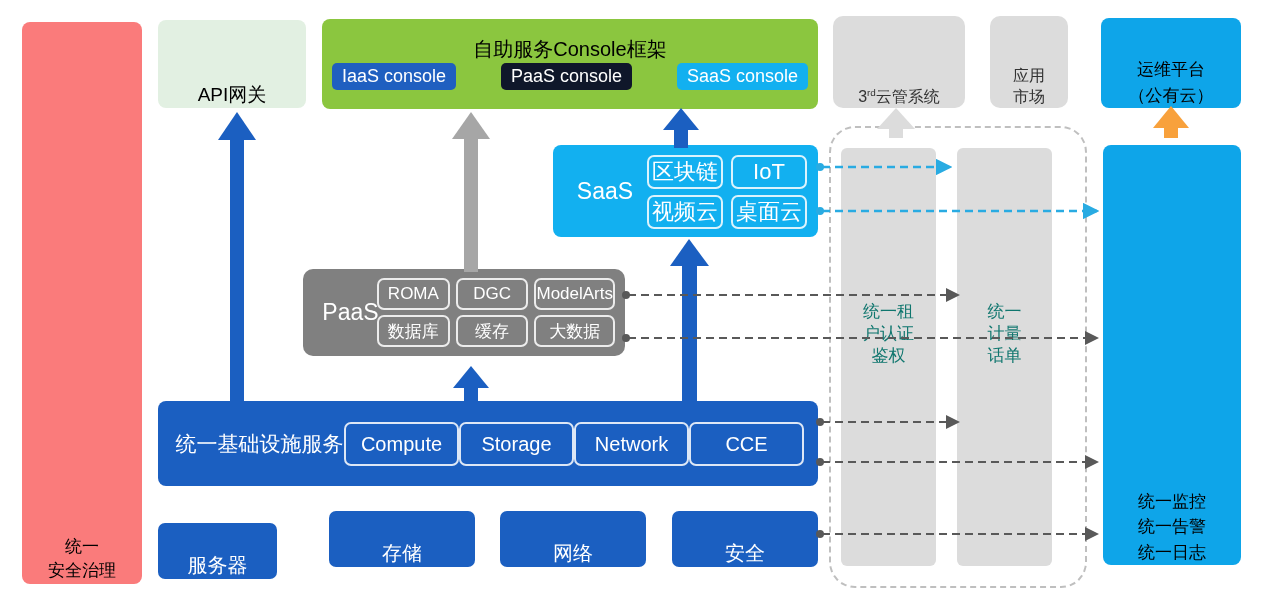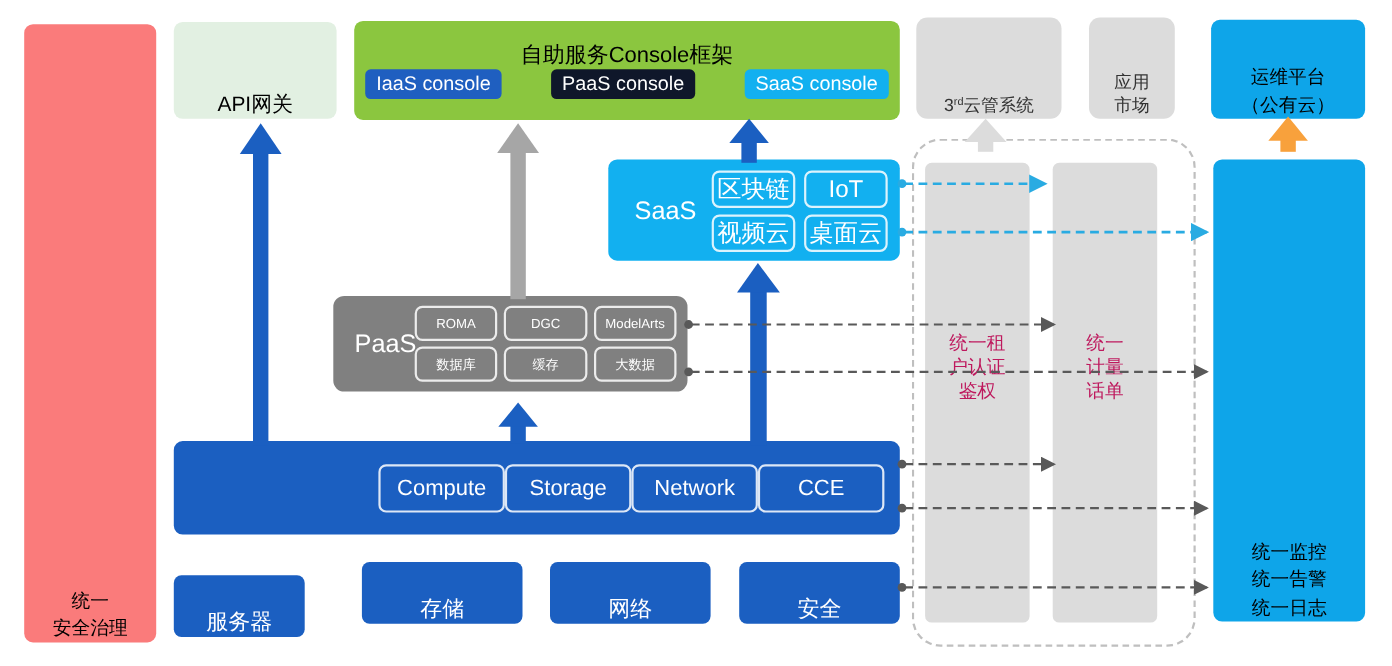--- a/index.html
+++ b/index.html
@@ -23,29 +23,29 @@
   .chip{border-radius:5px;color:#fff;font-size:18px;padding:3px 10px;display:inline-flex;
         align-items:center;justify-content:center;white-space:nowrap;}
   .chip-iaas{background:#1F5FC0;}
   .chip-paas{background:#0f172a;}
   .chip-saas{background:#12B0F0;}
 
   
   .sub{border:2px solid rgba(255,255,255,.85);border-radius:7px;color:#fff;
        display:flex;align-items:center;justify-content:center;white-space:nowrap;}
   .sub-saas{font-size:22px;}
-  .sub-paas{font-size:12px;}
+  .sub-paas{font-size:17px;}
   .sub-infra{font-size:20px;}
 
   .label-white{color:#fff;display:flex;align-items:center;justify-content:center;}
 
   
   .dash-wrap{border:2px dashed #BFBFBF;border-radius:26px;}
   .gray-col{background:#DCDCDC;border-radius:6px;}
-  .gray-col-txt{position:absolute;left:0;right:0;text-align:center;color:#be185d;
+  .gray-col-txt{position:absolute;left:0;right:0;text-align:center;color:#0f766e;
                 font-size:17px;line-height:1.3;}
 
   svg.overlay{position:absolute;left:0;top:0;width:1265px;height:605px;pointer-events:none;}
   .supsm{font-size:.62em;vertical-align:super;}
 </style>
 </head>
 <body>
 
 <div class="abs panel-red ctr" style="left:22px;top:22px;width:120px;height:562px;">
   <div>
@@ -135,20 +135,23 @@
     <div class="sub sub-paas">ROMA</div>
     <div class="sub sub-paas">DGC</div>
     <div class="sub sub-paas">ModelArts</div>
     <div class="sub sub-paas">数据库</div>
     <div class="sub sub-paas">缓存</div>
     <div class="sub sub-paas">大数据</div>
   </div>
 </div>
 
 <div class="abs panel-blue" style="left:158px;top:401px;width:660px;height:85px;">
+  <div class="label-white" style="position:absolute;left:14px;top:0;bottom:0;width:175px;font-size:21px;">
+    <span>统一基础设施服务</span>
+  </div>
   <div style="position:absolute;left:186px;top:21px;width:460px;height:44px;
               display:grid;grid-template-columns:repeat(4,1fr);">
     <div class="sub sub-infra">Compute</div>
     <div class="sub sub-infra">Storage</div>
     <div class="sub sub-infra">Network</div>
     <div class="sub sub-infra">CCE</div>
   </div>
 </div>
 
 <div class="abs blue-box ctr" style="left:158px;top:511px;width:119px;height:56px;margin-top:12px;">

